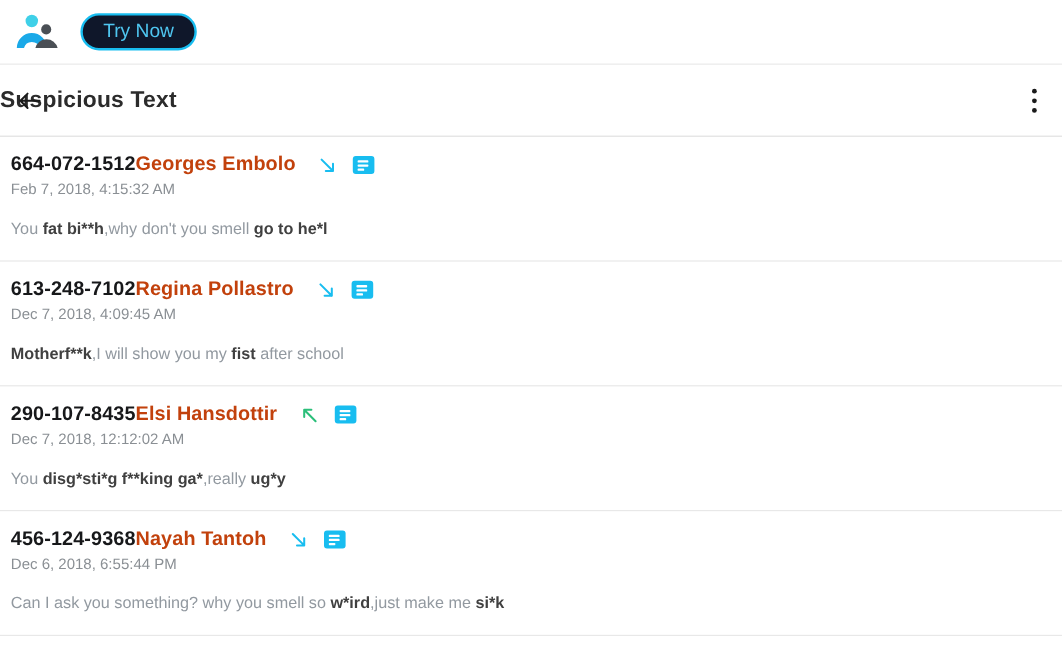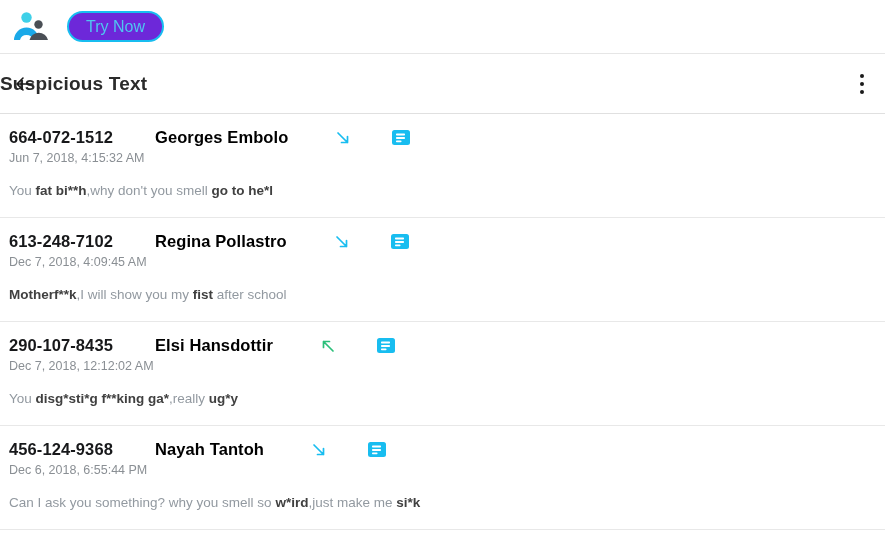--- a/index.html
+++ b/index.html
@@ -30,21 +30,21 @@
     height: 34px;
     display: block;
     flex: 0 0 auto;
   }
   .try-now-btn {
     margin-left: 17px;
     height: 31px;
     padding: 0 17px;
     border: 2px solid #18bdf0;
     border-radius: 16px;
-    background: #6d28d9;
+    background: #0f172a;
     color: #4fc6f0;
     font-size: 16px;
     font-family: "Liberation Sans", sans-serif;
     line-height: 27px;
     cursor: pointer;
     white-space: nowrap;
   }
 
   
   .appbar {
@@ -102,33 +102,31 @@
     width: 885px;
   }
   .msg-row {
     position: relative;
     padding: 14px 0 18px 9px;
     border-bottom: 1px solid #e8e8e8;
   }
   .msg-head {
     display: flex;
     align-items: center;
-    gap: 28px;
   }
   .msg-phone {
     font-size: 16.5px;
     font-weight: bold;
     color: #17181a;
     letter-spacing: 0.1px;
   }
   .msg-name {
     font-size: 16.5px;
     font-weight: bold;
-    color: #000000;
-    margin-left: 14px;
+    color: #c2410c;
     letter-spacing: 0.1px;
   }
   .dir-arrow {
     margin-left: 18px;
     width: 18px;
     height: 18px;
     display: inline-flex;
     align-items: center;
     justify-content: center;
   }
@@ -197,21 +195,21 @@
         </span>
         <span class="sms-icon">
           <svg viewBox="0 0 20 18" width="20" height="18">
             <rect x="1" y="1" width="18" height="15" rx="2.5" fill="#18bdf0"></rect>
             <rect x="5" y="4.6" width="9" height="1.9" rx="0.7" fill="#ffffff"></rect>
             <rect x="5" y="8" width="9" height="1.9" rx="0.7" fill="#ffffff"></rect>
             <rect x="5" y="11.4" width="5.5" height="1.9" rx="0.7" fill="#ffffff"></rect>
           </svg>
         </span>
       </div>
-      <div class="msg-time">Jun 7, 2018, 4:15:32 AM</div>
+      <div class="msg-time">Feb 7, 2018, 4:15:32 AM</div>
       <div class="msg-body"><span>You </span><span class="flag">fat bi**h</span><span>,why don't you smell </span><span class="flag">go to he*l</span></div>
     </div>
     <div class="msg-row">
       <div class="msg-head">
         <span class="msg-phone">613-248-7102</span>
         <span class="msg-name">Regina Pollastro</span>
         <span class="dir-arrow">
           <svg viewBox="0 0 18 18" width="18" height="18">
             <path d="M4 4 L13.5 13.5 M13.5 7.5 L13.5 13.5 L7.5 13.5" fill="none" stroke="#18bdf0" stroke-width="1.7" stroke-linecap="round" stroke-linejoin="round"></path>
           </svg>

